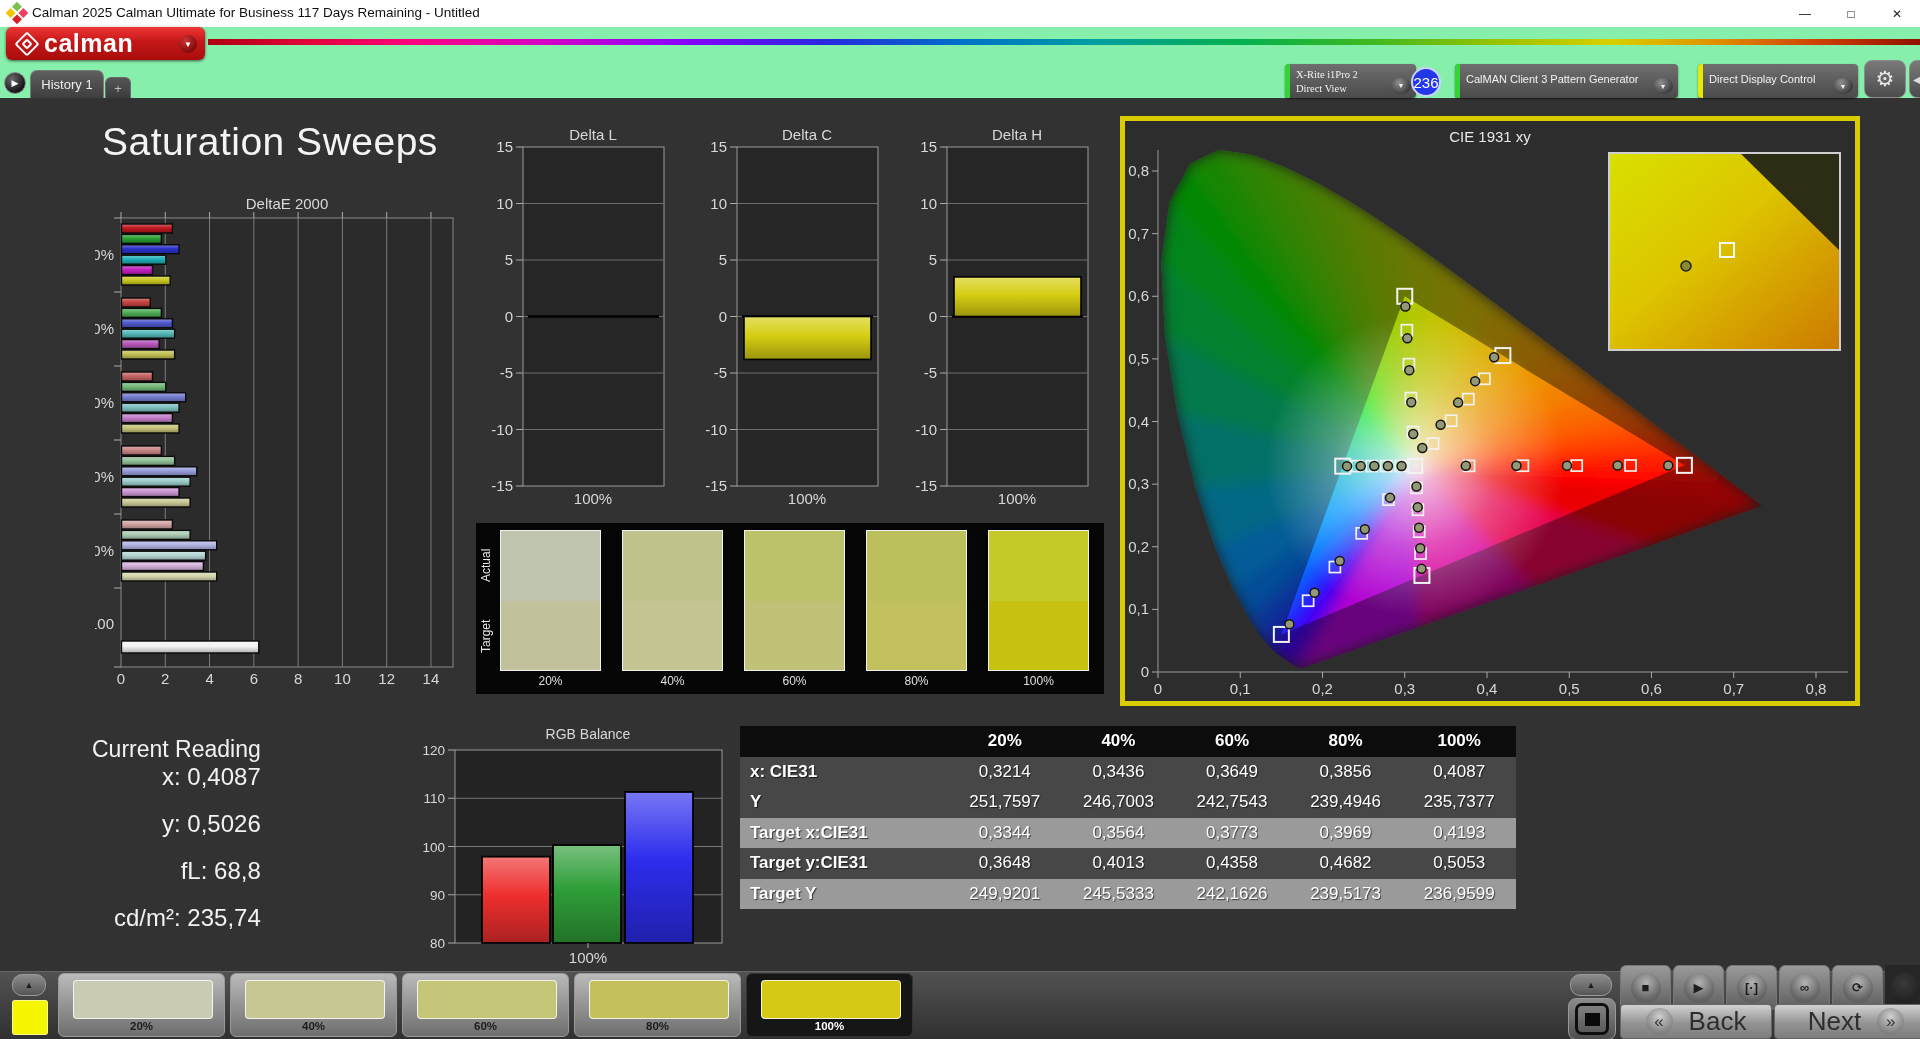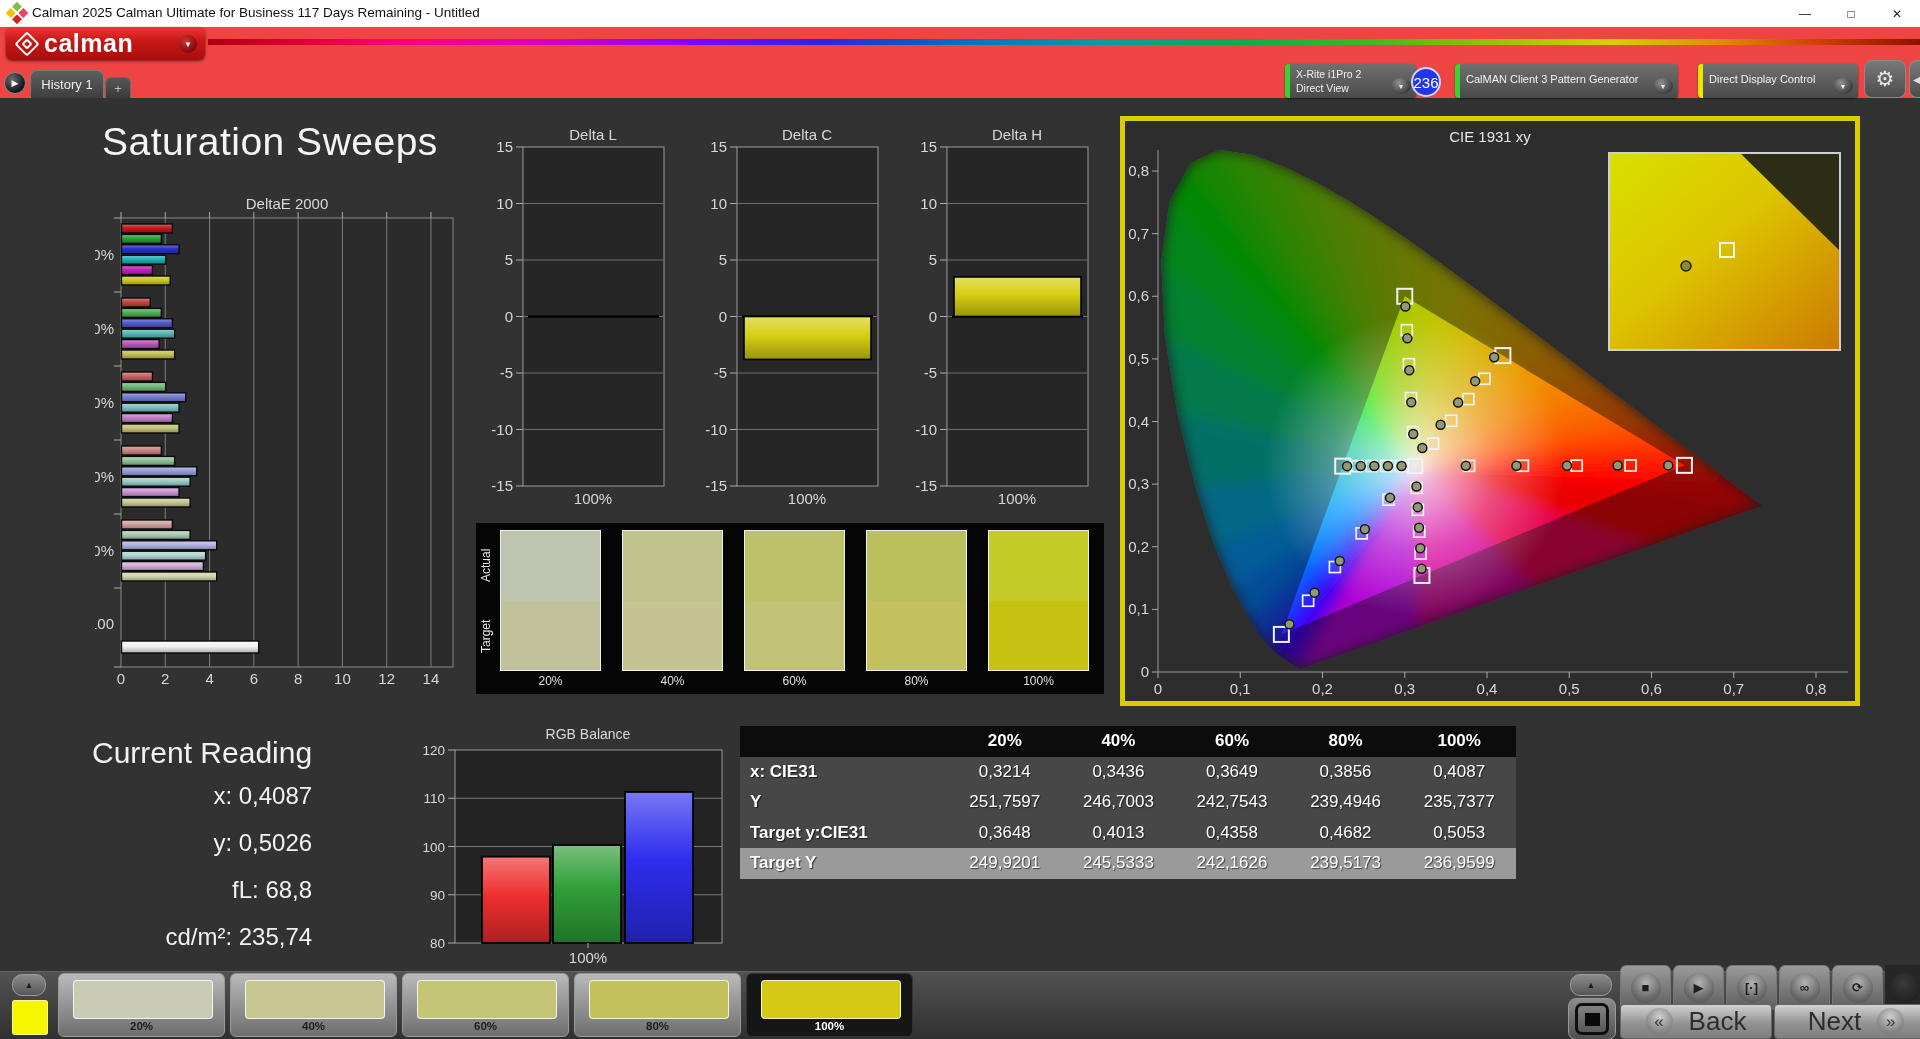--- a/index.html
+++ b/index.html
@@ -8,21 +8,21 @@
   
   #titlebar{position:absolute;left:0;top:0;width:1920px;height:27px;background:#ffffff;}
   #title-icon{position:absolute;left:9px;top:5px;width:16px;height:16px;transform:rotate(45deg);
     display:grid;grid-template-columns:7px 7px;grid-template-rows:7px 7px;gap:2px;}
   #title-icon span{display:block;}
   #title-text{position:absolute;left:32px;top:5px;font-size:13.5px;color:#101010;white-space:nowrap;}
   #win-controls{position:absolute;right:0;top:0;height:27px;display:flex;}
   #win-controls .wbtn{width:46px;height:27px;display:flex;align-items:center;justify-content:center;
     font-size:12px;color:#222;}
   
-  #header{position:absolute;left:0;top:27px;width:1920px;height:71px;background:#ef4444;}
+  #header{position:absolute;left:0;top:27px;width:1920px;height:71px;background:#86efac;}
   #logo{position:absolute;left:6px;top:0px;width:199px;height:33px;border-radius:6px;
     background:linear-gradient(#ef3535,#c51717 45%,#a90d0d);box-shadow:0 1px 3px rgba(0,0,0,.6);
     display:flex;align-items:center;}
   #logo-diamond{width:18px;height:18px;margin-left:12px;border:2.5px solid #fff;transform:rotate(45deg);
     border-radius:3px;box-sizing:border-box;position:relative;}
   #logo-diamond:after{content:"";position:absolute;left:3px;top:3px;right:3px;bottom:3px;border:2px solid #fff;border-radius:2px;}
   #logo-text{color:#fff;font-size:25px;font-weight:bold;margin-left:8px;letter-spacing:.5px;}
   #logo-arrow{position:absolute;right:8px;top:8px;width:18px;height:18px;border-radius:50%;
     background:radial-gradient(circle at 35% 30%,#c33,#7d0808 75%);color:#fff;font-size:8px;
     display:flex;align-items:center;justify-content:center;}
@@ -40,21 +40,21 @@
     background:linear-gradient(#565656,#3a3a3a);border:1px solid #6a6a6a;border-bottom:none;
     color:#bbb;font-size:13px;display:flex;align-items:center;justify-content:center;box-sizing:border-box;}
   .dd{position:absolute;top:37px;height:34px;border-radius:4px;background:linear-gradient(#6f6f6f,#4a4a4a);
     box-shadow:0 1px 2px rgba(0,0,0,.5);overflow:hidden;}
   .dd .stripe{position:absolute;left:0;top:0;width:5px;height:100%;}
   .dd .knob{position:absolute;right:5px;bottom:4px;width:20px;height:16px;border-radius:50%;
     background:radial-gradient(circle at 40% 30%,#909090,#3a3a3a 75%);color:#eee;font-size:7px;
     display:flex;align-items:center;justify-content:center;}
   .dd .txt{color:#f2f2f2;font-size:10.5px;line-height:1.3;padding:4px 28px 0 11px;white-space:nowrap;}
   .dd .txt1{color:#f2f2f2;font-size:11px;padding:9px 22px 0 11px;white-space:nowrap;}
-  #meter-dd{left:1285px;width:131px;}
+  #meter-dd{left:1285px;width:131px;font-family:Liberation Serif, serif;}
   #pg-dd{left:1455px;width:223px;}
   #ddc-dd{left:1698px;width:160px;}
   #badge{position:absolute;left:1411px;top:40px;width:30px;height:30px;border-radius:50%;
     background:#2238e8;border:2px solid #cdd2ff;box-sizing:border-box;color:#fff;font-size:15px;
     display:flex;align-items:center;justify-content:center;}
   #gear-btn{position:absolute;left:1864px;top:33px;width:42px;height:38px;border-radius:8px;
     background:linear-gradient(#7a7a7a,#4c4c4c);border:1px solid #8a8a8a;box-sizing:border-box;
     color:#e6e6e6;font-size:21px;display:flex;align-items:center;justify-content:center;}
   #edge-btn{position:absolute;left:1909px;top:33px;width:20px;height:38px;border-radius:8px 0 0 8px;
     background:linear-gradient(#7a7a7a,#4c4c4c);border:1px solid #8a8a8a;box-sizing:border-box;
@@ -77,21 +77,21 @@
   .pcol{position:absolute;top:7px;width:101px;height:141px;border:1px solid #f0f0f0;box-sizing:border-box;}
   .pcol .half{position:absolute;left:0;width:100%;height:50%;}
   .pcol .half.t{top:0;} .pcol .half.b{bottom:0;}
   .plabel{position:absolute;top:151px;width:101px;text-align:center;color:#e0e0e0;font-size:12px;}
   
   #cie-panel{position:absolute;left:1112px;top:116px;width:740px;height:590px;background:#2d2d2d;
     border:5px solid #d9cc00;box-sizing:border-box;}
   #cie-panel svg{position:absolute;left:0;top:0;}
   
   #current-reading{position:absolute;left:92px;top:736px;color:#f2f2f2;}
-  #cr-title{font-size:30px;margin:0 0 12px 0;font-weight:normal;}
+  #cr-title{font-size:23px;margin:0 0 0 0;font-weight:normal;}
   .cr-line{font-size:24px;margin:0 0 19px 0;text-align:right;}
   
   #value-table{position:absolute;left:740px;top:726px;width:776px;}
   .trow{display:flex;height:30.5px;align-items:center;}
   .trow.header{background:#0c0c0c;}
   .trow.dark{background:#474747;}
   .trow.light{background:#9a9a9a;}
   .tlabel{width:208px;padding-left:10px;box-sizing:border-box;color:#fff;font-weight:bold;font-size:17px;
     text-shadow:1px 1px 1px rgba(0,0,0,.65);}
   .tcell{width:113.6px;text-align:center;color:#fff;font-size:17px;text-shadow:1px 1px 1px rgba(0,0,0,.6);}
@@ -794,20 +794,28 @@
       <div class="tcell">0,4087</div>
     </div>
     <div class="trow dark">
       <div class="tlabel">Y</div>
       <div class="tcell">251,7597</div>
       <div class="tcell">246,7003</div>
       <div class="tcell">242,7543</div>
       <div class="tcell">239,4946</div>
       <div class="tcell">235,7377</div>
     </div>
+    <div class="trow light">
+      <div class="tlabel">Target x:CIE31</div>
+      <div class="tcell">0,3344</div>
+      <div class="tcell">0,3564</div>
+      <div class="tcell">0,3773</div>
+      <div class="tcell">0,3969</div>
+      <div class="tcell">0,4193</div>
+    </div>
     <div class="trow dark">
       <div class="tlabel">Target y:CIE31</div>
       <div class="tcell">0,3648</div>
       <div class="tcell">0,4013</div>
       <div class="tcell">0,4358</div>
       <div class="tcell">0,4682</div>
       <div class="tcell">0,5053</div>
     </div>
     <div class="trow light">
       <div class="tlabel">Target Y</div>

